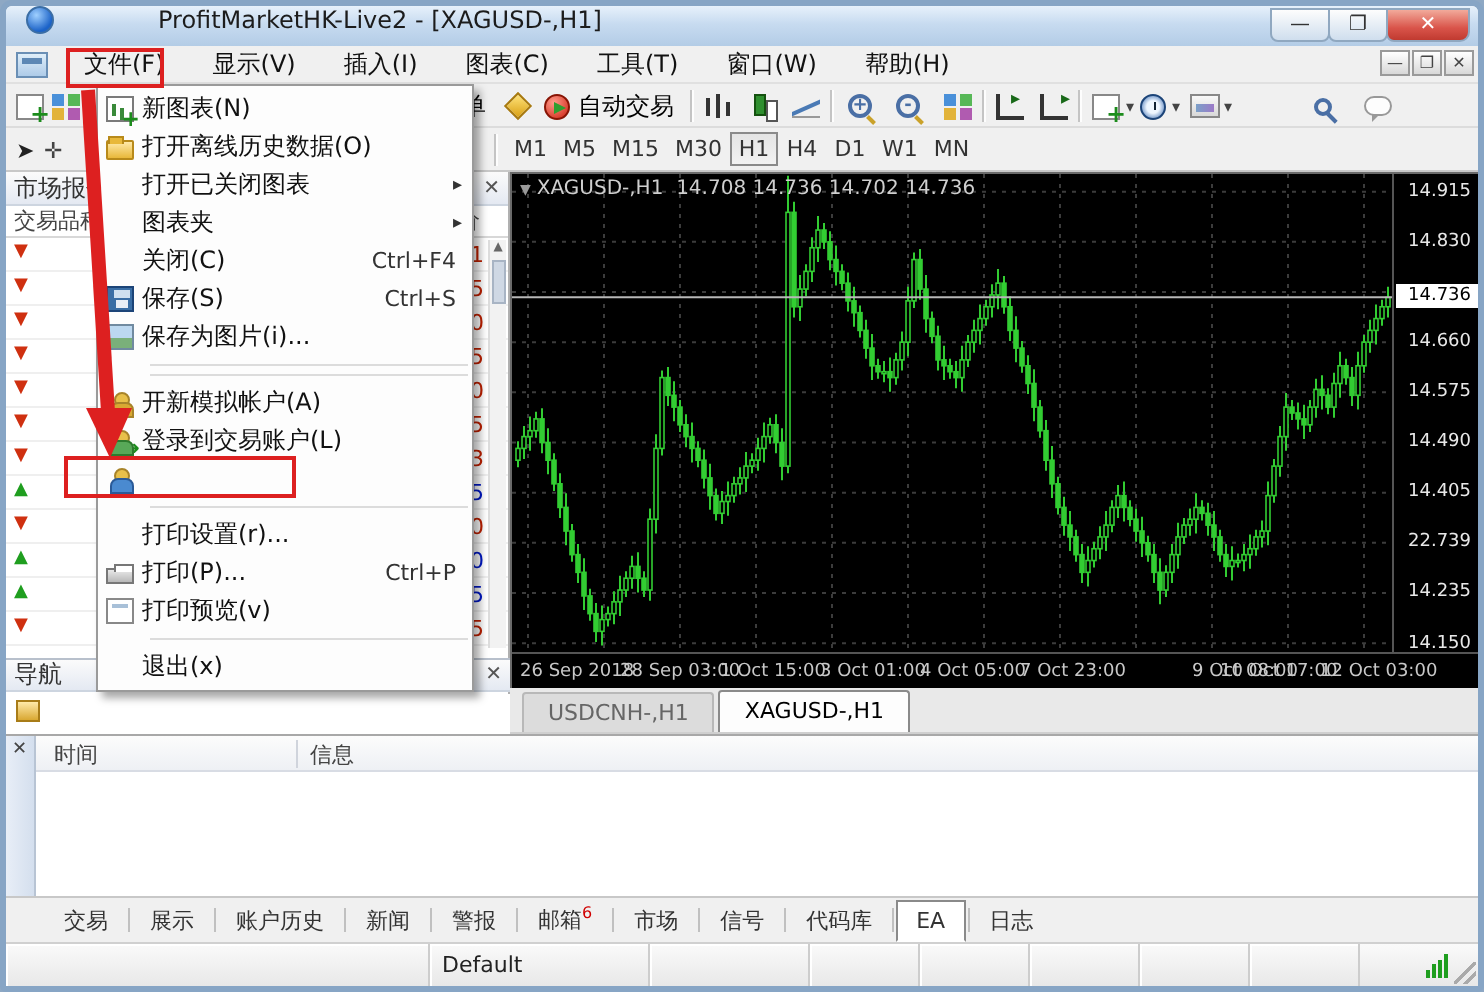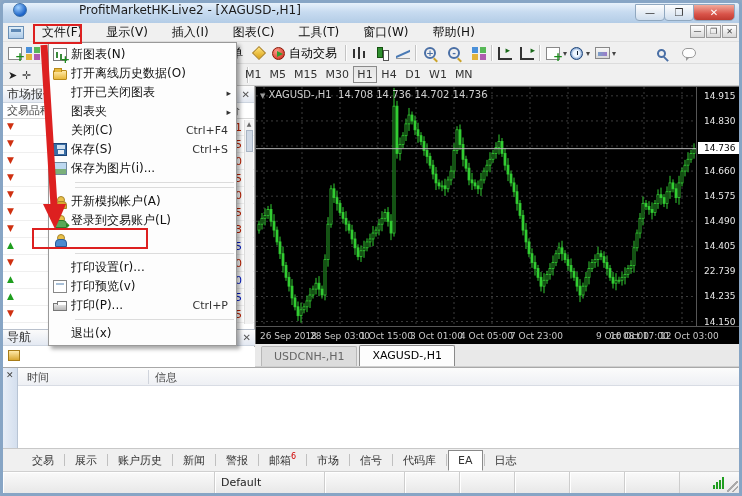--- a/index.html
+++ b/index.html
@@ -65,21 +65,21 @@
   .g-clock:after{content:"";position:absolute;left:6px;top:3px;width:1px;height:4px;background:#123;}
   .g-tpl{width:15px;height:12px;border:1px solid #888;background:linear-gradient(#f8f8f8,#d8d8d8);position:relative;margin:2px 0;}
   .g-tpl:after{content:"";position:absolute;left:2px;bottom:2px;width:9px;height:4px;background:linear-gradient(90deg,#7aa0c8,#9c7ac8);}
   .g-find{width:9px;height:9px;border:2px solid #4a6fa5;border-radius:50%;position:relative;margin:2px;}
   .g-find:after{content:"";position:absolute;right:-5px;bottom:-4px;width:6px;height:2px;background:#4a6fa5;transform:rotate(45deg);}
   .g-chat{width:14px;height:10px;border:1px solid #999;border-radius:5px;background:#fdfdfd;position:relative;margin:3px 1px;}
   .g-chat:after{content:"";position:absolute;left:3px;bottom:-4px;border-top:4px solid #999;border-right:4px solid transparent;}
   .g-cursor{font-size:11px;color:#222;}
   .g-cross{font-size:11px;color:#444;}
   
-  #tf-bar{position:absolute;left:238px;top:2px;display:flex;}
+  #tf-bar{position:absolute;left:250px;top:2px;display:flex;}
   .tfbtn{min-width:24px;padding:2px 4px;text-align:center;font-size:11px;color:#333;}
   .tfbtn.active{border:1px solid #8a8a8a;background:linear-gradient(#e4e4e4,#f2f2f2);padding:1px 3px;}
   
   #marketwatch{position:absolute;left:0;top:83px;width:252px;height:281px;background:#fff;border-right:1px solid #b0b0b0;}
   #mw-header{height:17px;background:linear-gradient(#fbfbfb,#e4e9f2);border-bottom:1px solid #cdd5e0;
      display:flex;align-items:center;padding:0 4px;color:#333;}
   #mw-header .x{margin-left:auto;font-size:10px;color:#555;}
   #mw-colhdr{height:16px;border-bottom:1px solid #d8d8d8;display:flex;align-items:center;padding:0 4px;color:#444;font-size:11px;}
   #mw-colhdr .ask{position:absolute;right:14px;}
   #mw-rows{position:relative;}
@@ -833,30 +833,30 @@
             <span class="mi i-person-mql"></span>
           </span>
         </div>
         <div class="msep"></div>
         <div class="mitem">
           <span class="micon"></span>
           <span class="mlabel">打印设置(r)...</span>
         </div>
         <div class="mitem">
           <span class="micon">
-            <span class="mi i-preview"></span>
-          </span>
-          <span class="mlabel">打印预览(v)</span>
-        </div>
-        <div class="mitem">
-          <span class="micon">
             <span class="mi i-printer"></span>
           </span>
           <span class="mlabel">打印(P)...</span>
           <span class="mshort">Ctrl+P</span>
+        </div>
+        <div class="mitem">
+          <span class="micon">
+            <span class="mi i-preview"></span>
+          </span>
+          <span class="mlabel">打印预览(v)</span>
         </div>
         <div class="msep"></div>
         <div class="mitem">
           <span class="micon"></span>
           <span class="mlabel">退出(x)</span>
         </div>
       </div>
   </div>
 
   <svg id="anno" xmlns="http://www.w3.org/2000/svg">

